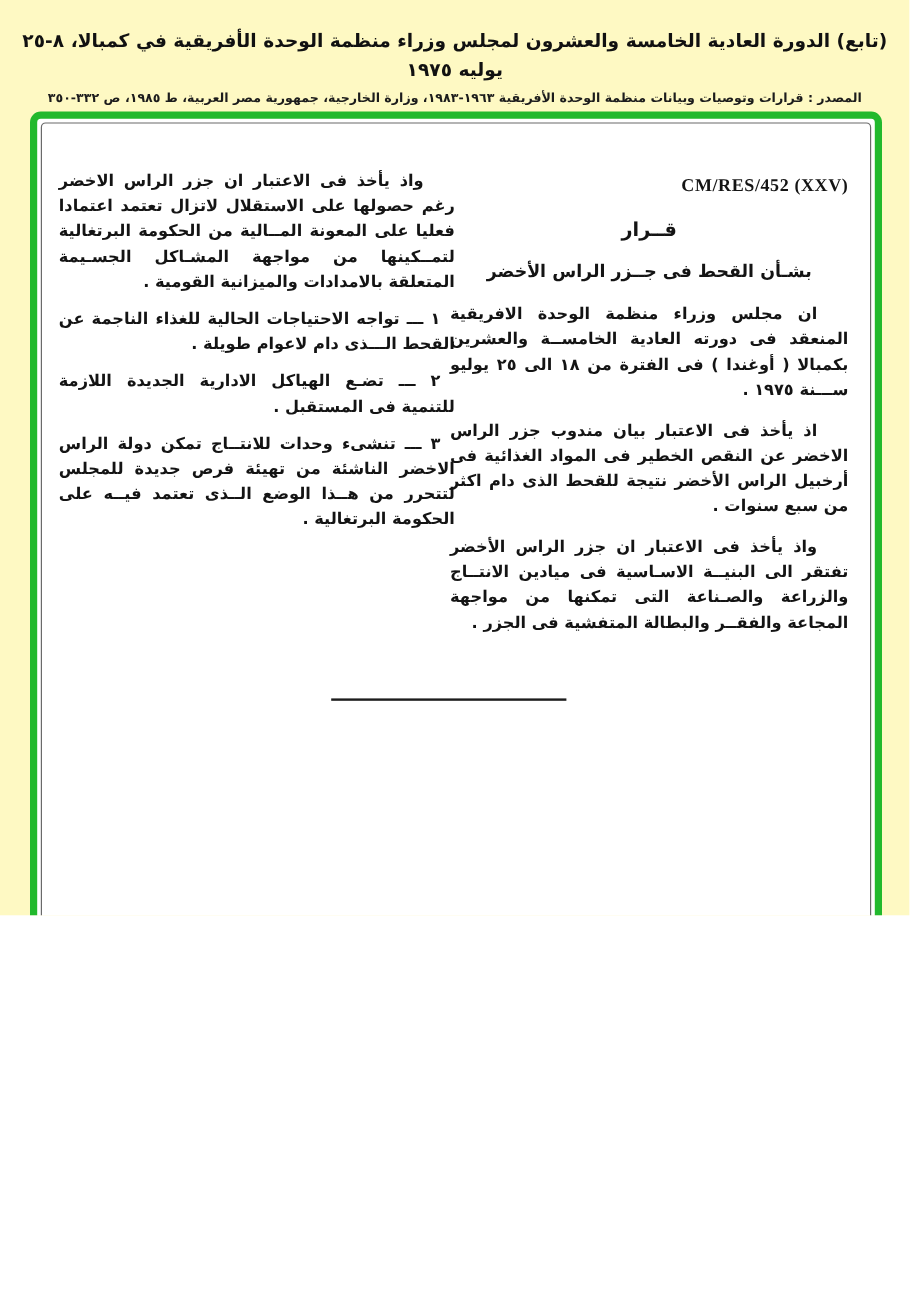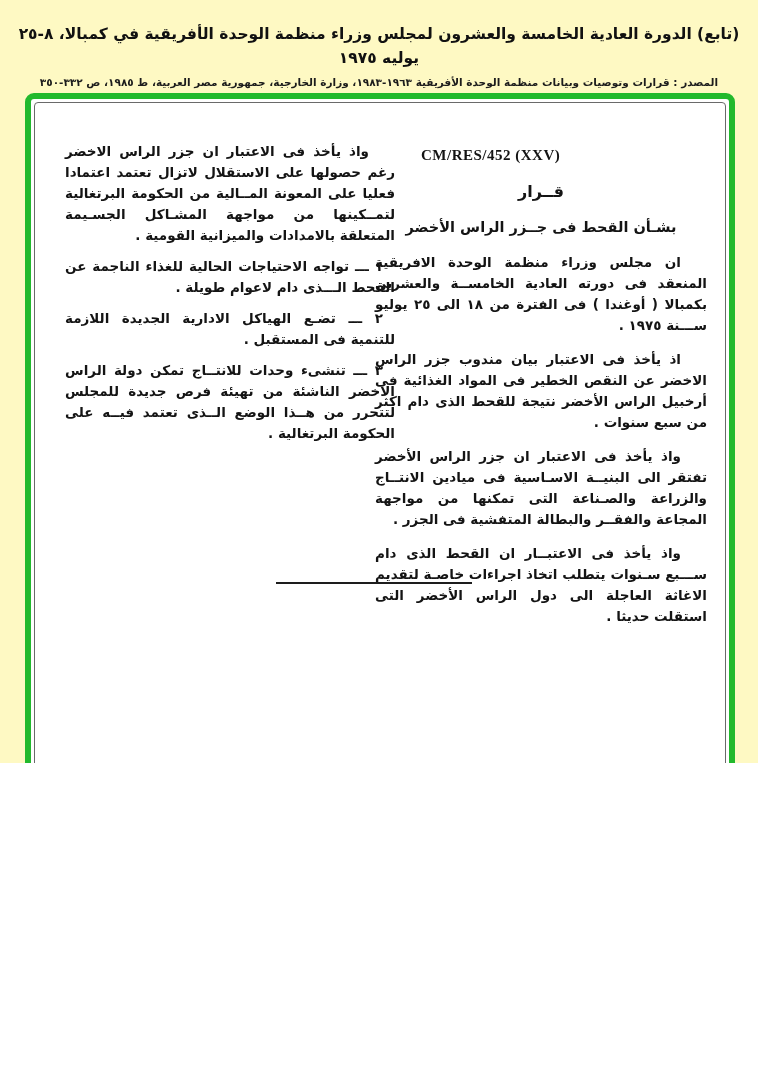--- a/index.html
+++ b/index.html
@@ -59,31 +59,30 @@
   .col {
     position: absolute;
     direction: rtl;
     text-align: justify;
     font-size: 13.5px;
     font-weight: bold;
     line-height: 21px;
     color: #141414;
   }
   .col-right { top: 46px; right: 22px;  width: 332px; }
-  .col-left  { top: 42px; left: 34px;   width: 330px; }
+  .col-left  { top: 42px; left: 18px;   width: 330px; }
 
   .ref {
     direction: ltr;
-    text-align: left;
+    text-align: right;
     font-family: "Liberation Serif", "DejaVu Serif", serif;
     font-size: 15px;
     font-weight: bold;
     letter-spacing: 0.5px;
     padding-left: 6px;
-    margin-left: 40px;
   }
   .title {
     margin-top: 15px;
     text-align: center;
     font-size: 16px;
     font-weight: bold;
   }
   .subtitle {
     margin-top: 15px;
     text-align: center;
@@ -128,21 +127,20 @@
   <div class="frame" style="border-color: rgb(34, 185, 45);">
     <div class="frame-inner"></div>
 
     <div class="col col-right">
       <div class="ref">CM/RES/452 (XXV)</div>
       <div class="title">قــرار</div>
       <div class="subtitle">بشـأن القحط فى جــزر الراس الأخضر</div>
       <p class="first-para">ان مجلس وزراء منظمة الوحدة الافريقية المنعقد فى دورته العادية الخامســة والعشرين بكمبالا ( أوغندا ) فى الفترة من ١٨ الى ٢٥ يوليو ســـنة ١٩٧٥ .</p>
       <p>اذ يأخذ فى الاعتبار بيان مندوب جزر الراس الاخضر عن النقص الخطير فى المواد الغذائية فى أرخبيل الراس الأخضر نتيجة للقحط الذى دام اكثر من سبع سنوات .</p>
       <p>واذ يأخذ فى الاعتبار ان جزر الراس الأخضر تفتقر الى البنيــة الاسـاسية فى ميادين الانتــاج والزراعة والصـناعة التى تمكنها من مواجهة المجاعة والفقــر والبطالة المتفشية فى الجزر .</p>
-      <p>واذ يأخذ فى الاعتبــار ان القحط الذى دام ســـبع سـنوات يتطلب اتخاذ اجراءات خاصـة لتقديم الاغاثة العاجلة الى دول الراس الأخضر التى استقلت حديثا .</p>
     </div>
 
     <div class="col col-left">
       <p class="lead">واذ يأخذ فى الاعتبار ان جزر الراس الاخضر رغم حصولها على الاستقلال لاتزال تعتمد اعتمادا فعليا على المعونة المــالية من الحكومة البرتغالية لتمــكينها من مواجهة المشـاكل الجسـيمة المتعلقة بالامدادات والميزانية القومية .</p>
       <p class="item">١ ـــ تواجه الاحتياجات الحالية للغذاء الناجمة عن القحط الـــذى دام لاعوام طويلة .</p>
       <p class="item">٢ ـــ تضـع الهياكل الادارية الجديدة اللازمة للتنمية فى المستقبل .</p>
       <p class="item">٣ ـــ تنشىء وحدات للانتــاج تمكن دولة الراس الاخضر الناشئة من تهيئة فرص جديدة للمجلس لتتحرر من هــذا الوضع الــذى تعتمد فيــه على الحكومة البرتغالية .</p>
     </div>
 
     <div class="separator"></div>

